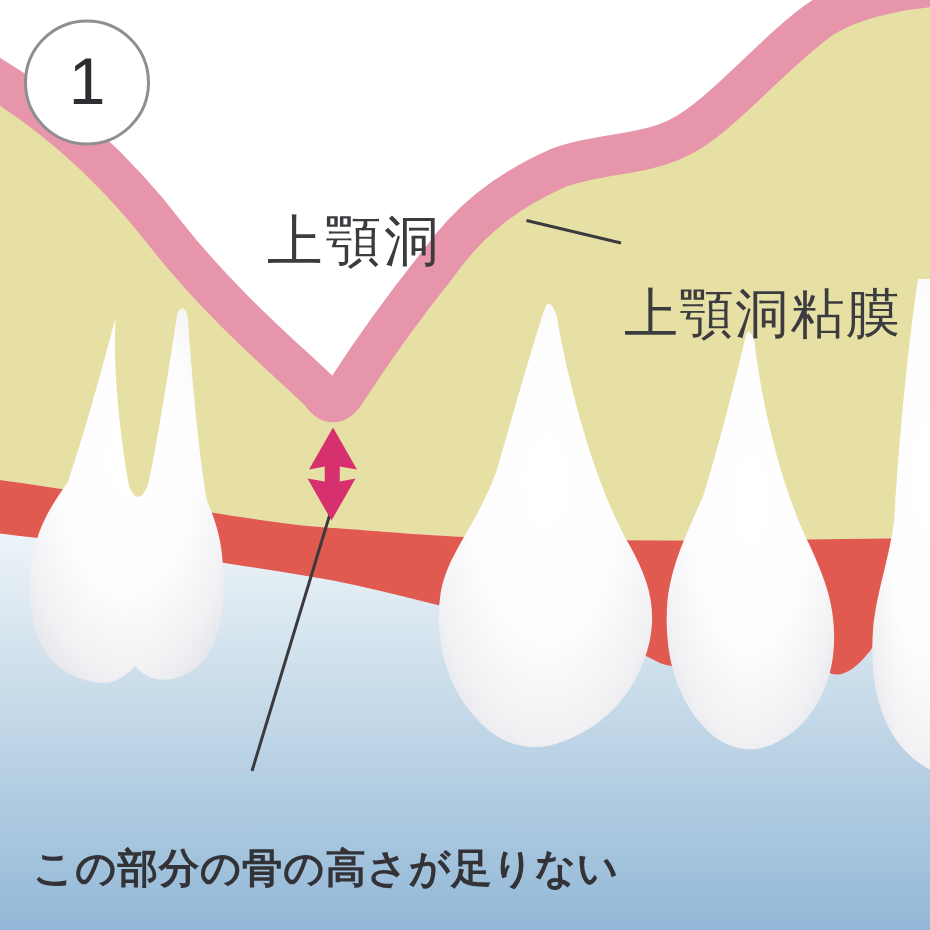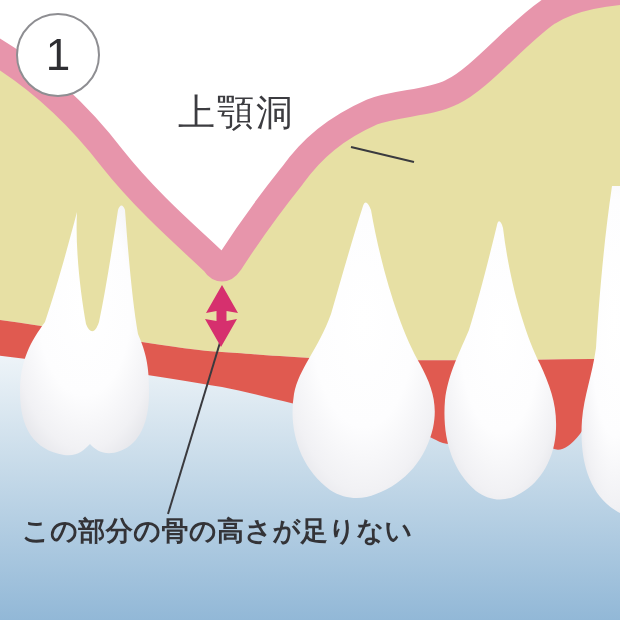--- a/index.html
+++ b/index.html
@@ -10,20 +10,21 @@
     background:#ffffff;
     font-family:"Liberation Sans","DejaVu Sans",sans-serif;
   }
   #figure svg{position:absolute;left:0;top:0;}
   .label{
     position:absolute;
     color:#3c3c40;
     font-weight:500;
     white-space:nowrap;
     line-height:1.1;
+    margin-top:48px;
   }
   .label-sinus{left:178px;top:93px;font-size:37px;letter-spacing:2px;}
   .label-membrane{left:416px;top:141px;font-size:36px;letter-spacing:1px;}
   .label-caption{left:22px;top:517px;font-size:27px;letter-spacing:0.5px;color:#333337;font-weight:bold;}
   .step-badge{
     position:absolute;left:16px;top:13px;
     width:80px;height:80px;border-radius:50%;
     background:#ffffff;border:2px solid #8e8e92;
     display:flex;align-items:center;justify-content:center;
     font-size:44px;color:#2e2e32;font-weight:500;
@@ -148,20 +149,21 @@
 
     <path fill="#d6306e" d="
       M 222,285 L 206,313 L 216.5,311 L 216.5,321 L 205,319
       L 221,347 L 237,319 L 226.5,321 L 226.5,311 L 238,313 Z"></path>
 
     <line x1="351" y1="147" x2="414" y2="162" stroke="#3a3a3e" stroke-width="2"></line>
   </svg>
 
   <div class="label label-sinus">上顎洞</div>
 
+  <div class="label label-membrane">上顎洞粘膜</div>
 
   <div class="label label-caption">この部分の骨の高さが足りない</div>
 
   <div class="step-badge">
     <span>1</span>
   </div>
 
 </div>
 
 </body></html>

